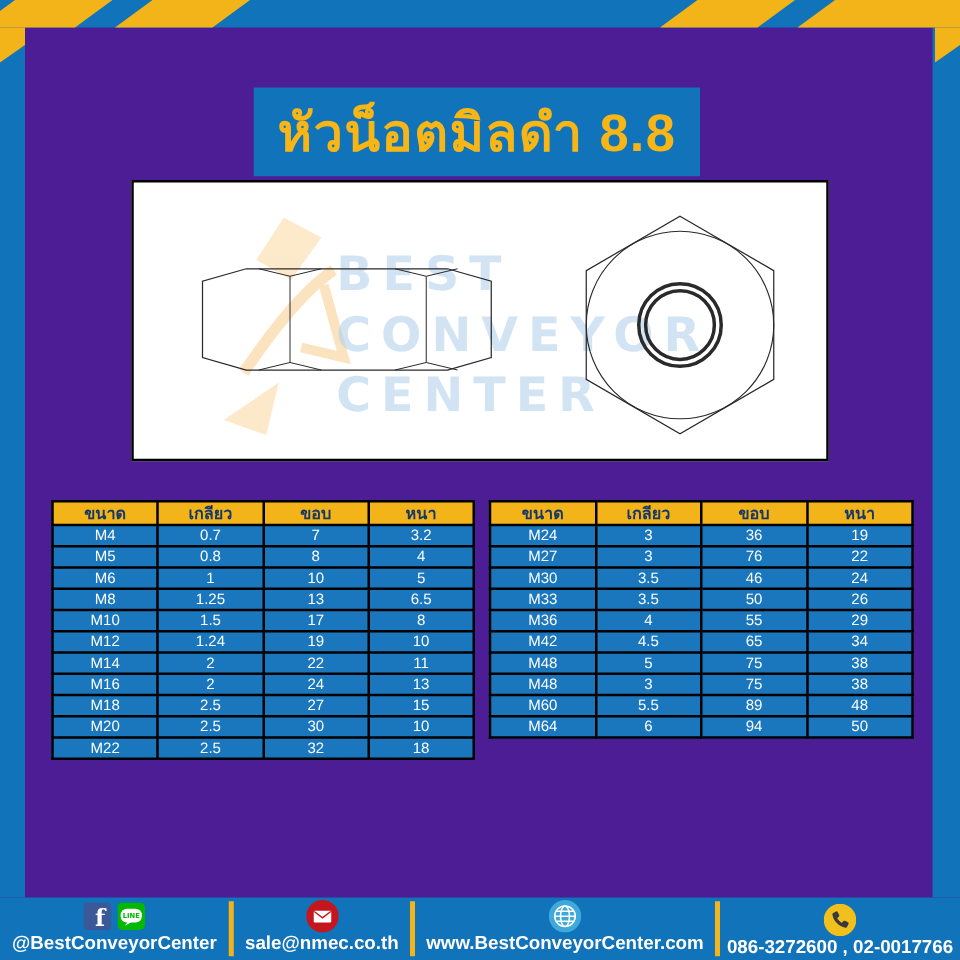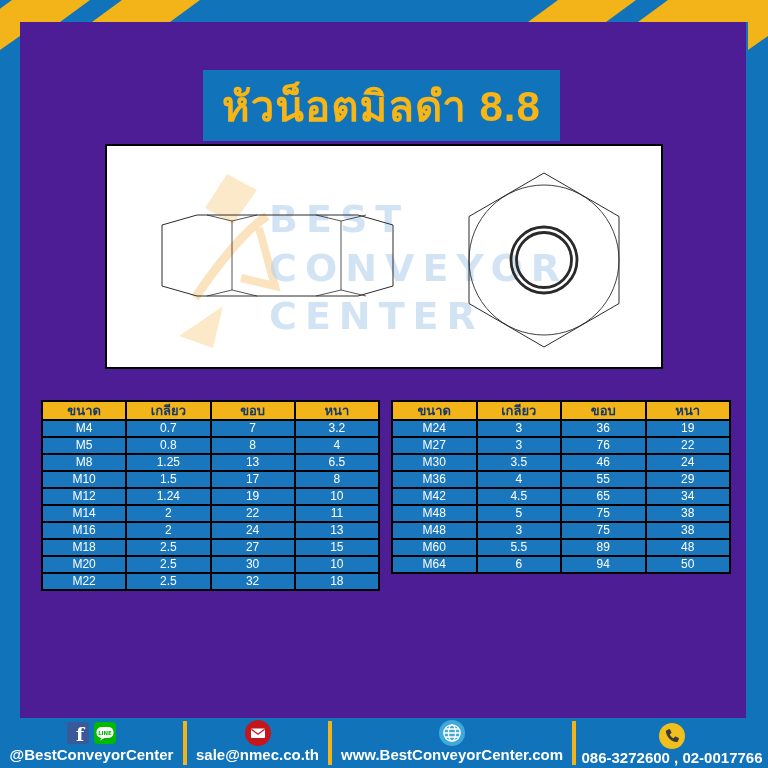--- a/index.html
+++ b/index.html
@@ -115,20 +115,26 @@
           <td>7</td>
           <td>3.2</td>
         </tr>
         <tr>
           <td>M5</td>
           <td>0.8</td>
           <td>8</td>
           <td>4</td>
         </tr>
         <tr>
+          <td>M6</td>
+          <td>1</td>
+          <td>10</td>
+          <td>5</td>
+        </tr>
+        <tr>
           <td>M8</td>
           <td>1.25</td>
           <td>13</td>
           <td>6.5</td>
         </tr>
         <tr>
           <td>M10</td>
           <td>1.5</td>
           <td>17</td>
           <td>8</td>
@@ -192,20 +198,26 @@
           <td>M27</td>
           <td>3</td>
           <td>76</td>
           <td>22</td>
         </tr>
         <tr>
           <td>M30</td>
           <td>3.5</td>
           <td>46</td>
           <td>24</td>
+        </tr>
+        <tr>
+          <td>M33</td>
+          <td>3.5</td>
+          <td>50</td>
+          <td>26</td>
         </tr>
         <tr>
           <td>M36</td>
           <td>4</td>
           <td>55</td>
           <td>29</td>
         </tr>
         <tr>
           <td>M42</td>
           <td>4.5</td>

